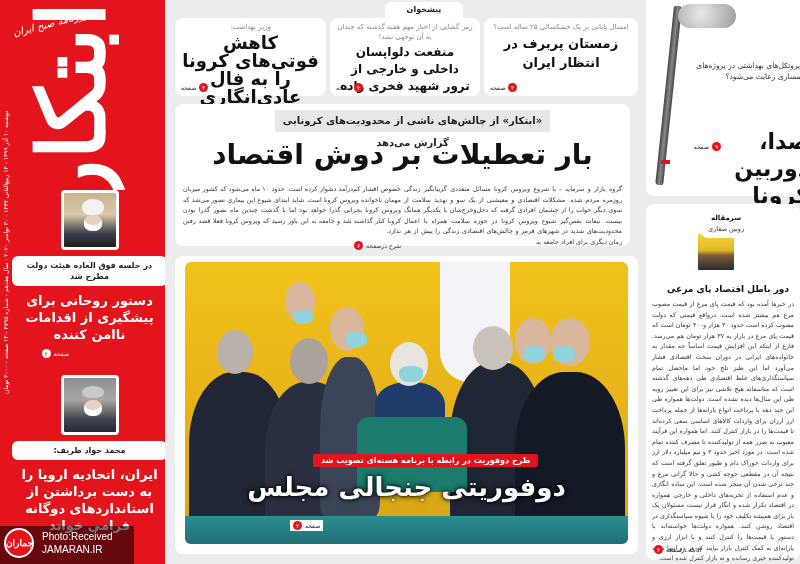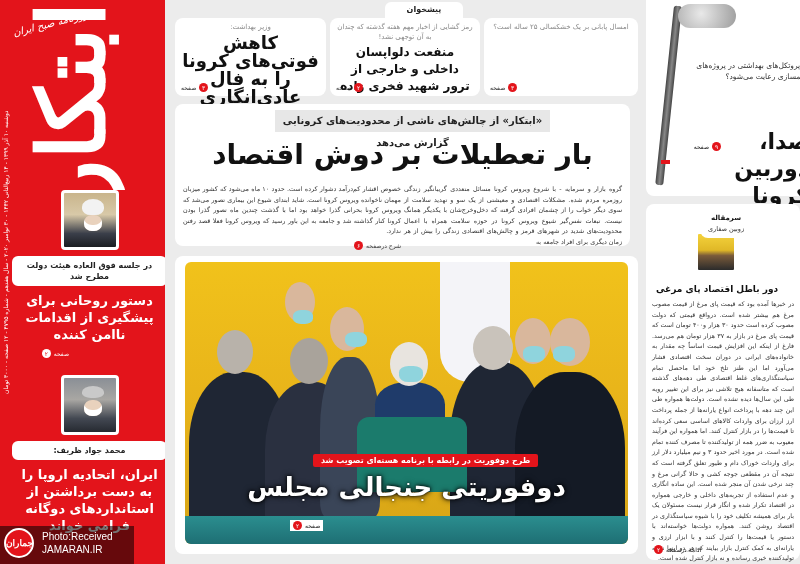--- a/index.html
+++ b/index.html
@@ -54,21 +54,21 @@
   
   .boom { position:absolute; left:28px; top:6px; width:8px; height:180px; background:linear-gradient(90deg,#444,#888,#444); transform:rotate(6deg); transform-origin: top; border-radius:3px; }
   .fluff { position:absolute; left:32px; top:4px; width:58px; height:24px; border-radius:14px; background: radial-gradient(circle at 40% 40%, #e9e9e9, #9c9c9c); }
   .boom-red { position:absolute; left:15px; top:160px; width:9px; height:4px; background:#e3141b; }
   .r-kick { position:absolute; right:8px; top:60px; width:120px; font-size:7.5px; line-height:11px; color:#333; text-align:right; }
   .r-head { position:absolute; right:8px; top:84px; width:110px; font-size:22px; font-weight:900; line-height:27px; color:#111; text-align:right;margin-top:44px; }
   .r-pg { position:absolute; right:96px; top:142px; display:flex; gap:3px; align-items:center; font-size:6px; color:#111; }
   .sarmaghale { position:absolute; left:54px; top:190px; width:52px; height:28px; background:#fff; border-radius:8px; text-align:center; font-size:7px; font-weight:bold; line-height:11px; padding-top:3px; color:#111; }
   .sarmaghale .auth { font-weight:normal; font-size:6.5px; color:#333; }
   .op-photo { position:absolute; left:50px; top:28px; width:40px; height:40px; border:2px solid #fff; border-radius:3px; background: linear-gradient(180deg,#f4d23c 0%,#e0b827 45%,#7a5b3a 60%,#2b2b2b 100%); }
-  .op-title { position:absolute; left:10px; right:0; top:80px; text-align:left; font-size:9px; font-weight:bold; color:#111; }
+  .op-title { position:absolute; left:10px; right:0; top:80px; text-align:center; font-size:9px; font-weight:bold; color:#111; }
   .op-body { position:absolute; left:6px; right:6px; top:95px; font-size:6.3px; line-height:10.6px; color:#333; text-align:justify; }
   .op-pg { position:absolute; left:8px; bottom:6px; display:flex; gap:3px; align-items:center; font-size:6px; color:#111; flex-direction:row-reverse; }
 </style>
 </head>
 <body>
 
 <div class="mast">
   <div class="tagline">روزنامه صبح ایران</div>
   <div class="logo-big">ابتکار</div>
   <div class="dateline">دوشنبه ۱۰ آذر ۱۳۹۹ - ۱۴ ربیع‌الثانی ۱۴۴۲ - ۳۰ نوامبر ۲۰۲۰ - سال هفدهم - شماره ۴۷۹۵ - ۱۲ صفحه - ۳۰۰۰ تومان</div>
@@ -93,20 +93,21 @@
     <div class="wm-logo">جماران</div>
     <div>Photo:Received</div>
     <div>JAMARAN.IR</div>
   </div>
 </div>
 
 <div class="tab-label">پیشخوان</div>
 
 <div class="panel mini" style="left:484px; top:18px; width:154px; height:78px;">
   <div class="kick">امسال پابانی بر یک خشکسالی ۲۵ ساله است؟</div>
+  <div class="ttl">زمستان پربرف در انتظار ایران</div>
   <div class="pg">
       <span class="pg-dot">۳</span>
       <span>صفحه</span>
     </div>
 </div>
 
 <div class="panel mini" style="left:330px; top:18px; width:150px; height:78px;">
   <div class="kick">رمز گشایی از اخبار مهم هفته گذشته که چندان به آن توجهی نشد!</div>
   <div class="ttl" style="font-size:12px; line-height:17px;">منفعت دلواپسان داخلی و خارجی از ترور شهید فخری زاده</div>
   <div class="pg">

